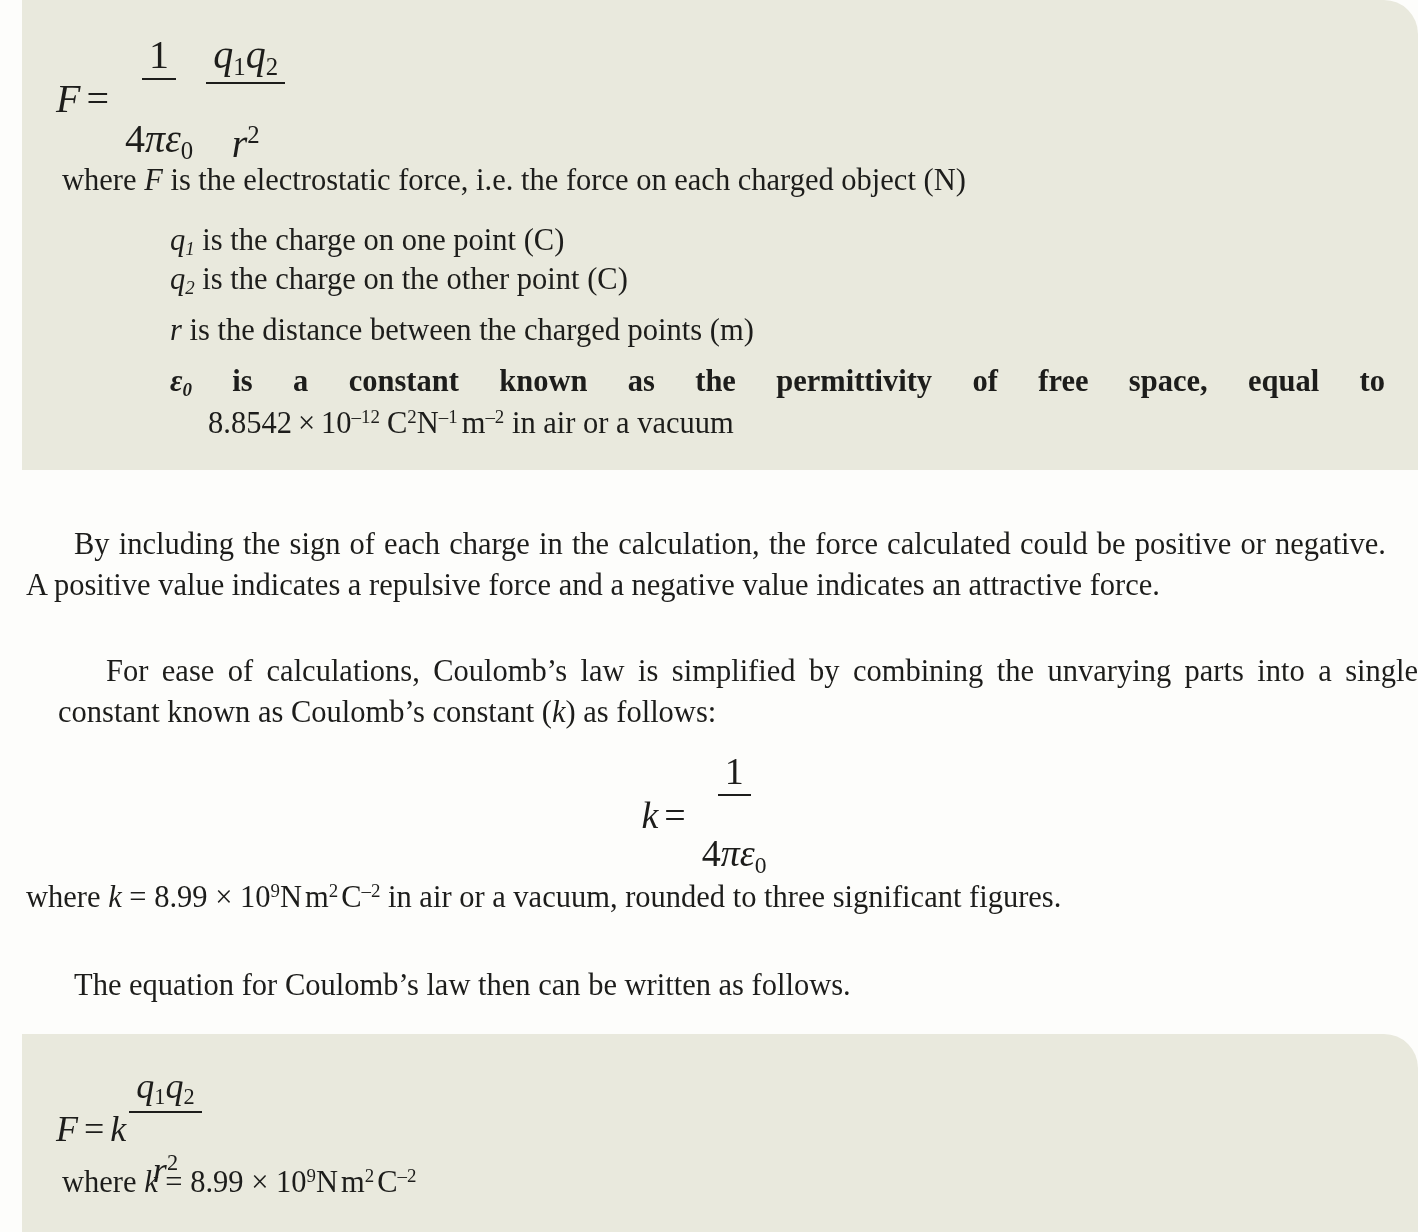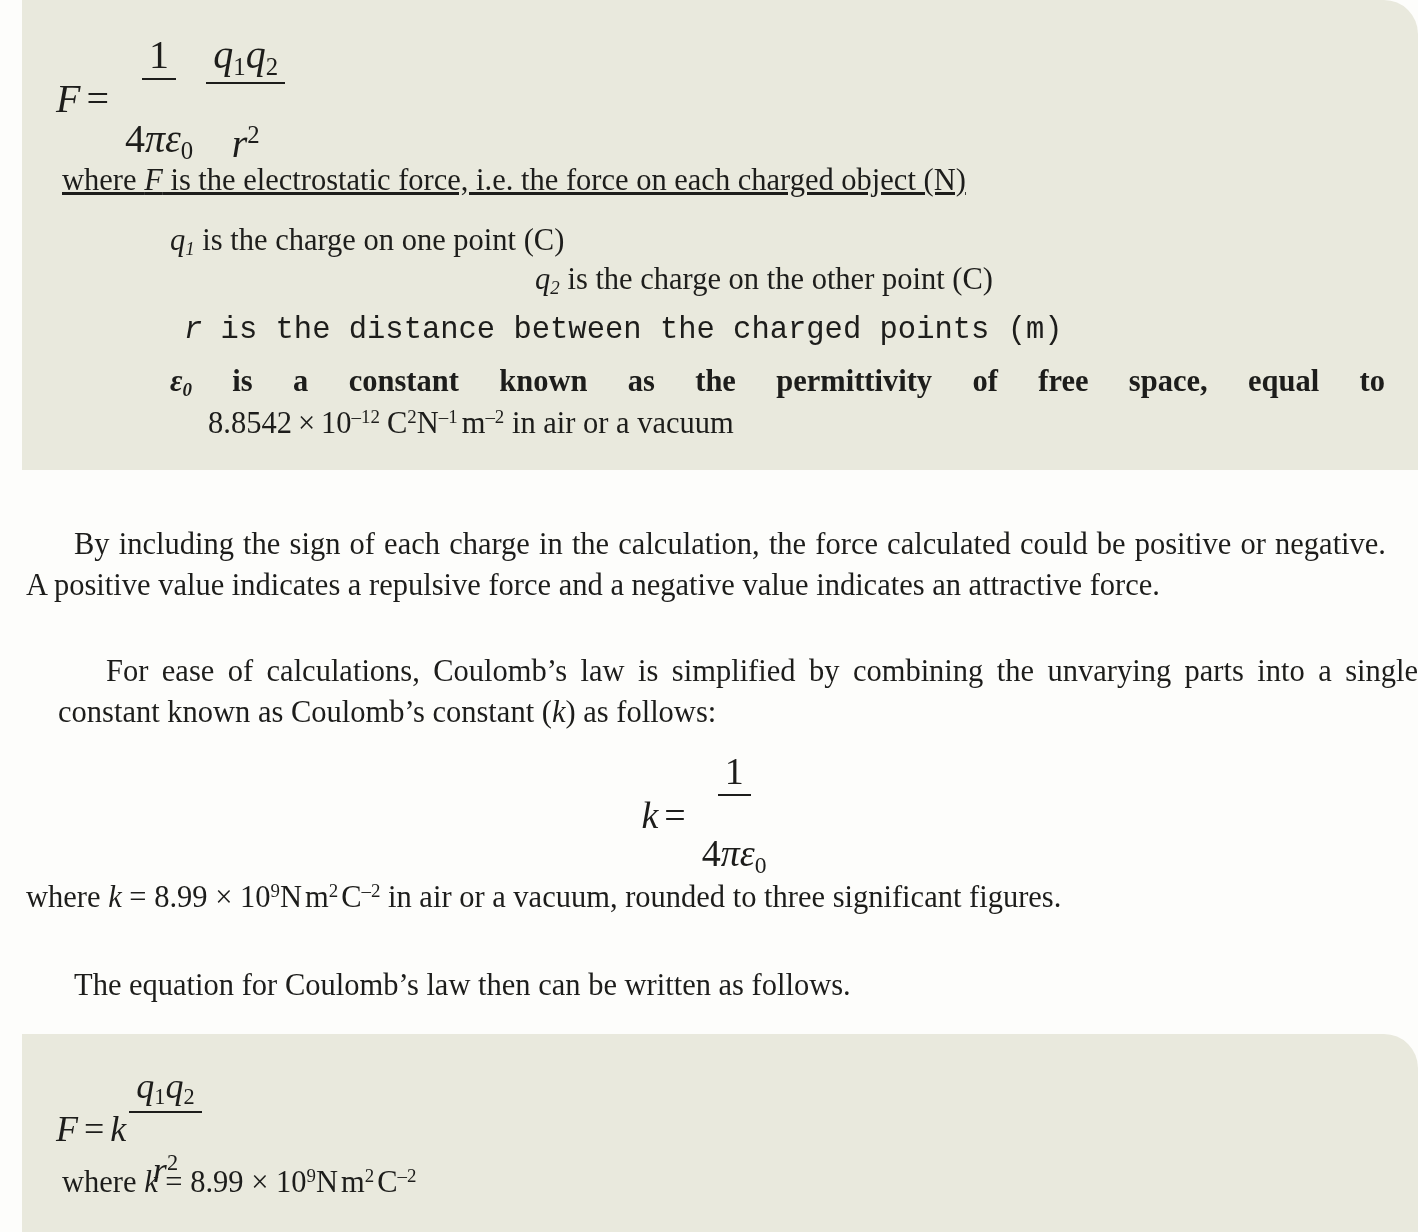--- a/index.html
+++ b/index.html
@@ -147,33 +147,33 @@
         <span class="num mn">1</span>
         <span class="den"><span class="mn">4</span><span class="mi">π</span><span class="mi">ε</span><sub>0</sub></span>
       </span>
       <span class="frac">
         <span class="num"><span class="mi">q</span><sub>1</sub><span class="mi">q</span><sub>2</sub></span>
         <span class="den"><span class="mi">r</span><sup>2</sup></span>
       </span>
     </div>
   </div>
 
-  <div class="blk deflist-item" style="left:62px; top:160px; width:1330px;text-decoration:underline;">
+  <div class="blk deflist-item" style="left:62px; top:160px; width:1330px;">
     <span>where </span><span class="mi">F</span><span> is the electrostatic force, i.e. the force on each charged object (N)</span>
   </div>
 
   <div class="blk deflist-item" style="left:170px; top:220px; width:1220px;">
     <span class="mi"><span>q</span><sub>1</sub></span><span> is the charge on one point (C)</span>
   </div>
 
-  <div class="blk deflist-item" style="left:154px; top:259px; width:1220px;text-align:center;">
+  <div class="blk deflist-item" style="left:170px; top:259px; width:1220px;">
     <span class="mi"><span>q</span><sub>2</sub></span><span> is the charge on the other point (C)</span>
   </div>
 
-  <div class="blk deflist-item" style="left:184px; top:310px; width:1220px;font-family:Liberation Mono, monospace;">
+  <div class="blk deflist-item" style="left:170px; top:310px; width:1220px;">
     <span class="mi">r</span><span> is the distance between the charged points (m)</span>
   </div>
 
   <div class="blk deflist-justified" style="left:170px; top:361px; width:1215px;">
     <span class="mi"><span>ε</span><sub>0</sub></span><span> is a constant known as the permittivity of free space, equal to</span>
   </div>
 
   <div class="blk deflist-item" style="left:208px; top:403px; width:1180px; font-size:30.5px;">
     <span>8.8542</span><span class="op">×</span><span>10</span><sup>–12</sup><span style="display:inline-block;width:7px;"></span><span>C</span><sup>2</sup><span>N</span><sup>–1</sup><span style="display:inline-block;width:4px;"></span><span>m</span><sup>–2</sup><span> in air or a vacuum</span>
   </div>

